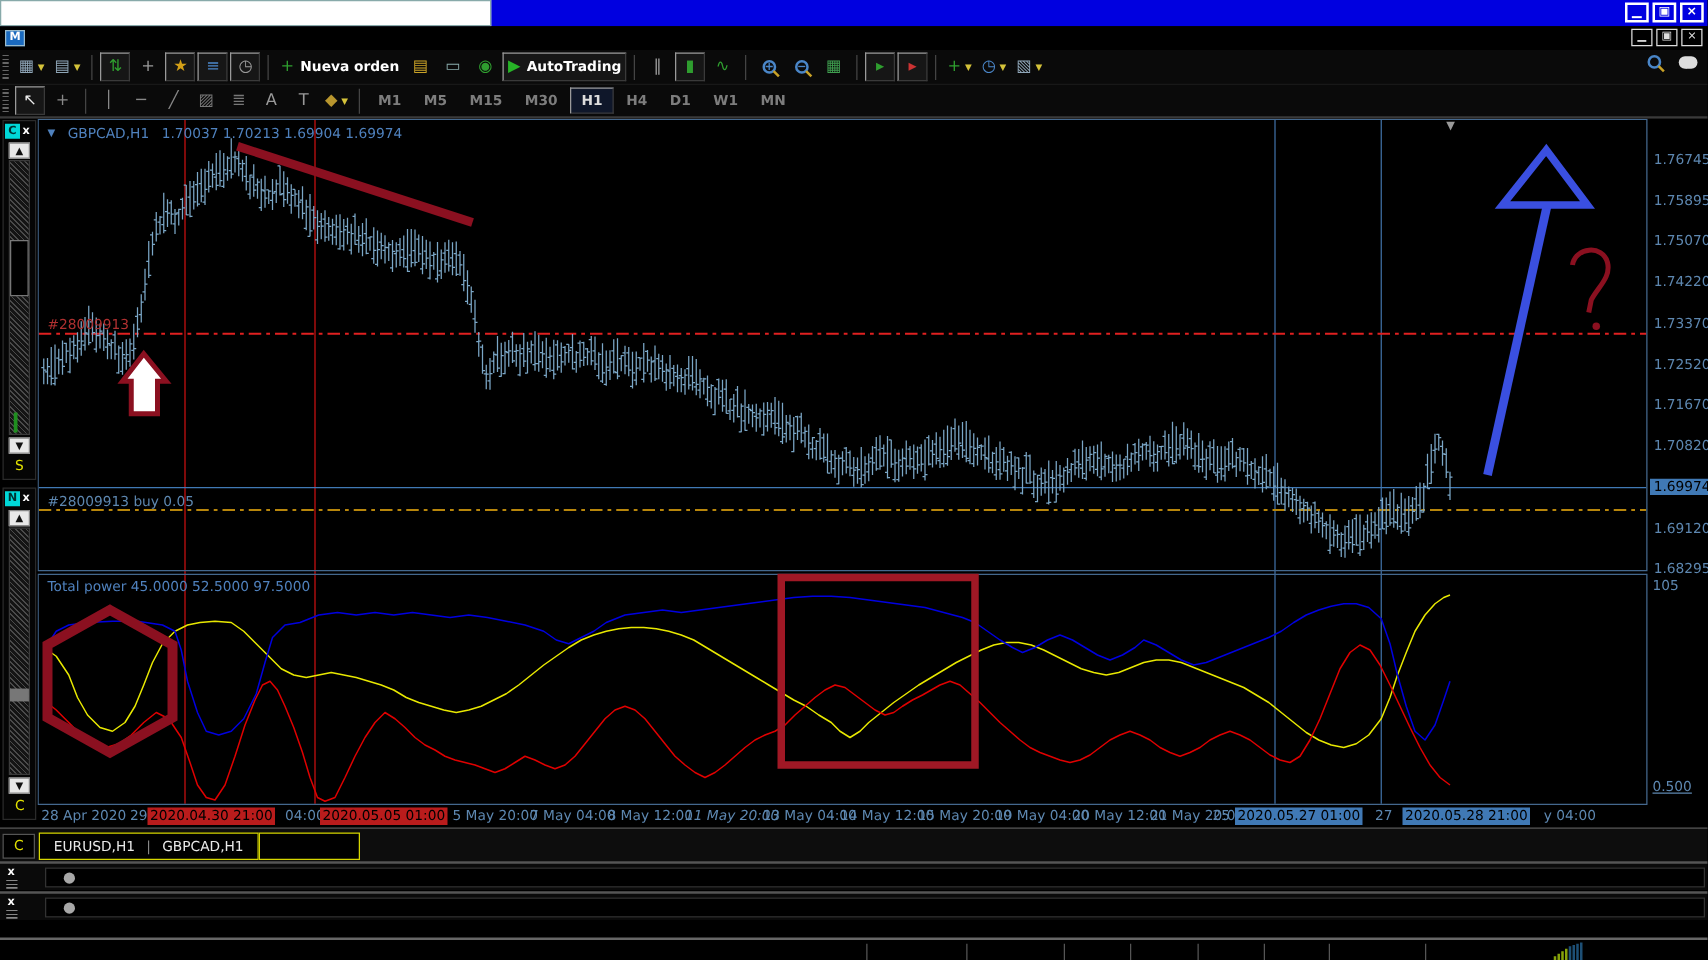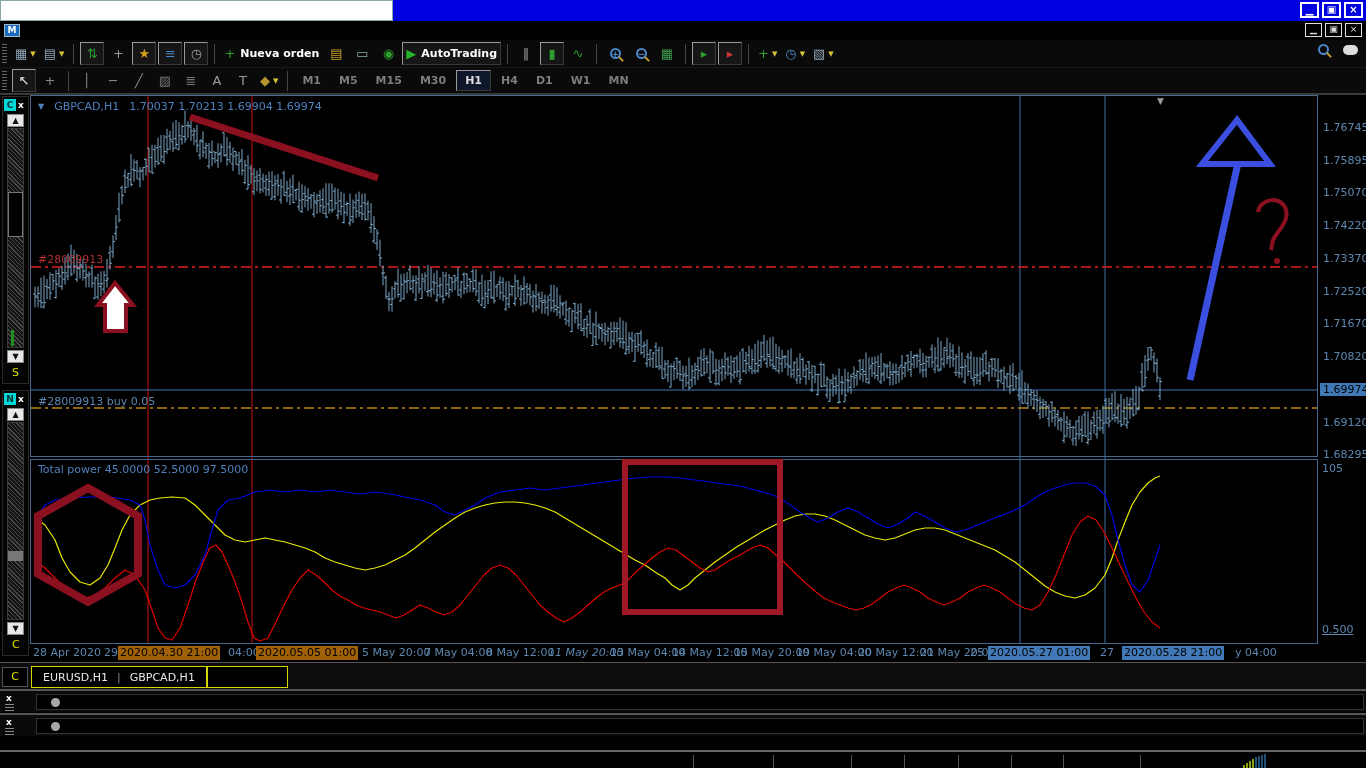--- a/index.html
+++ b/index.html
@@ -65,21 +65,21 @@
   
   #chart-wrap{position:absolute;left:30px;top:95px;width:1336px;height:567px;background:#000;}
   #plot{position:absolute;left:0;top:0;}
   .chart-title{position:absolute;left:8px;top:5px;color:#4f81bd;font-size:11px;display:flex;gap:10px;
     align-items:center;white-space:nowrap;}
   .chart-title .tri{font-size:8px;color:#4f81bd;}
   .price-label{position:absolute;left:1293px;color:#5d87b0;font-size:11px;height:13px;line-height:13px;}
   .price-current{background:#4079b5;color:#000;padding:0 3px;left:1290px;}
   .ind-scale{position:absolute;left:1292px;color:#5d87b0;font-size:11px;}
   .time-label{position:absolute;top:551px;color:#5d87b0;font-size:11px;white-space:nowrap;height:14px;line-height:14px;}
-  .hl-red{background:#a16207;color:#000;padding:0 2px;}
+  .hl-red{background:#b91c1c;color:#000;padding:0 2px;}
   .hl-blue{background:#4079b5;color:#000;padding:0 2px;}
   .order-label{position:absolute;font-size:11px;white-space:nowrap;}
   #tp-label{left:8px;top:158px;color:#b03030;}
   #buy-label{left:8px;top:300px;color:#5d87b0;}
   #ind-label{left:8px;top:368px;color:#4f81bd;font-size:11px;}
   .shift-marker{position:absolute;left:1127px;top:1px;color:#999;font-size:9px;}
   .note-text{position:absolute;left:755px;top:434px;color:#8b1722;font-size:13.5px;line-height:20px;}
 
   
   .tabsbar{position:absolute;left:0;top:662px;width:1366px;height:27px;background:#0d0d0d;border-top:1px solid #555;}

